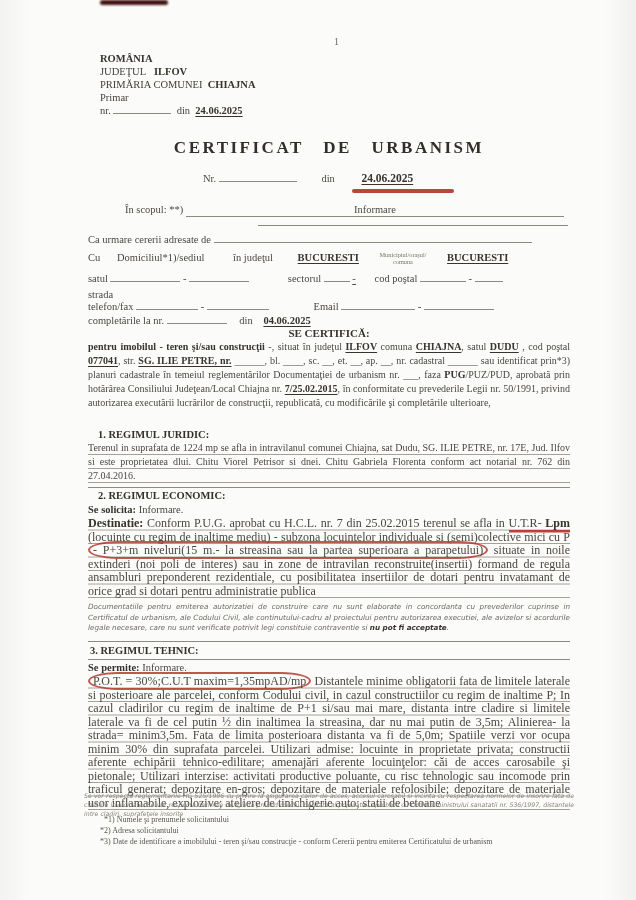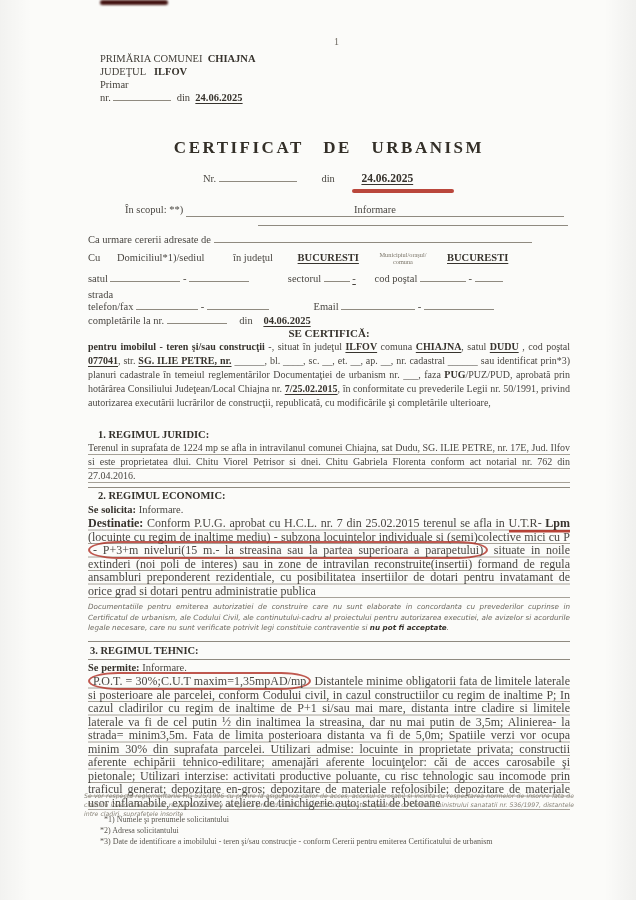--- a/index.html
+++ b/index.html
@@ -39,27 +39,28 @@
 </head>
 <body>
 
 <div class="page">
 
   <div class="abs smudge" style="left:100px;top:0;width:68px;height:5px;"></div>
 
   <div class="abs pagenum" style="left:334px;top:36px;">1</div>
 
   <div class="abs hdr" style="left:100px;top:52px;width:300px;">
+    <div><span class="b">ROMÂNIA</span></div>
+    <div>
+      <span>JUDEŢUL</span>&nbsp;&nbsp;
+      <span class="b">ILFOV</span>
+    </div>
     <div>
       <span>PRIMĂRIA COMUNEI</span>&nbsp;
       <span class="b">CHIAJNA</span>
-    </div>
-    <div>
-      <span>JUDEŢUL</span>&nbsp;&nbsp;
-      <span class="b">ILFOV</span>
     </div>
     <div>Primar</div>
     <div>
       <span>nr.</span>
       <span class="blank" style="width:58px;"></span>&nbsp;
       <span>din</span>&nbsp;
       <span class="b u">24.06.2025</span>
     </div>
   </div>
 

